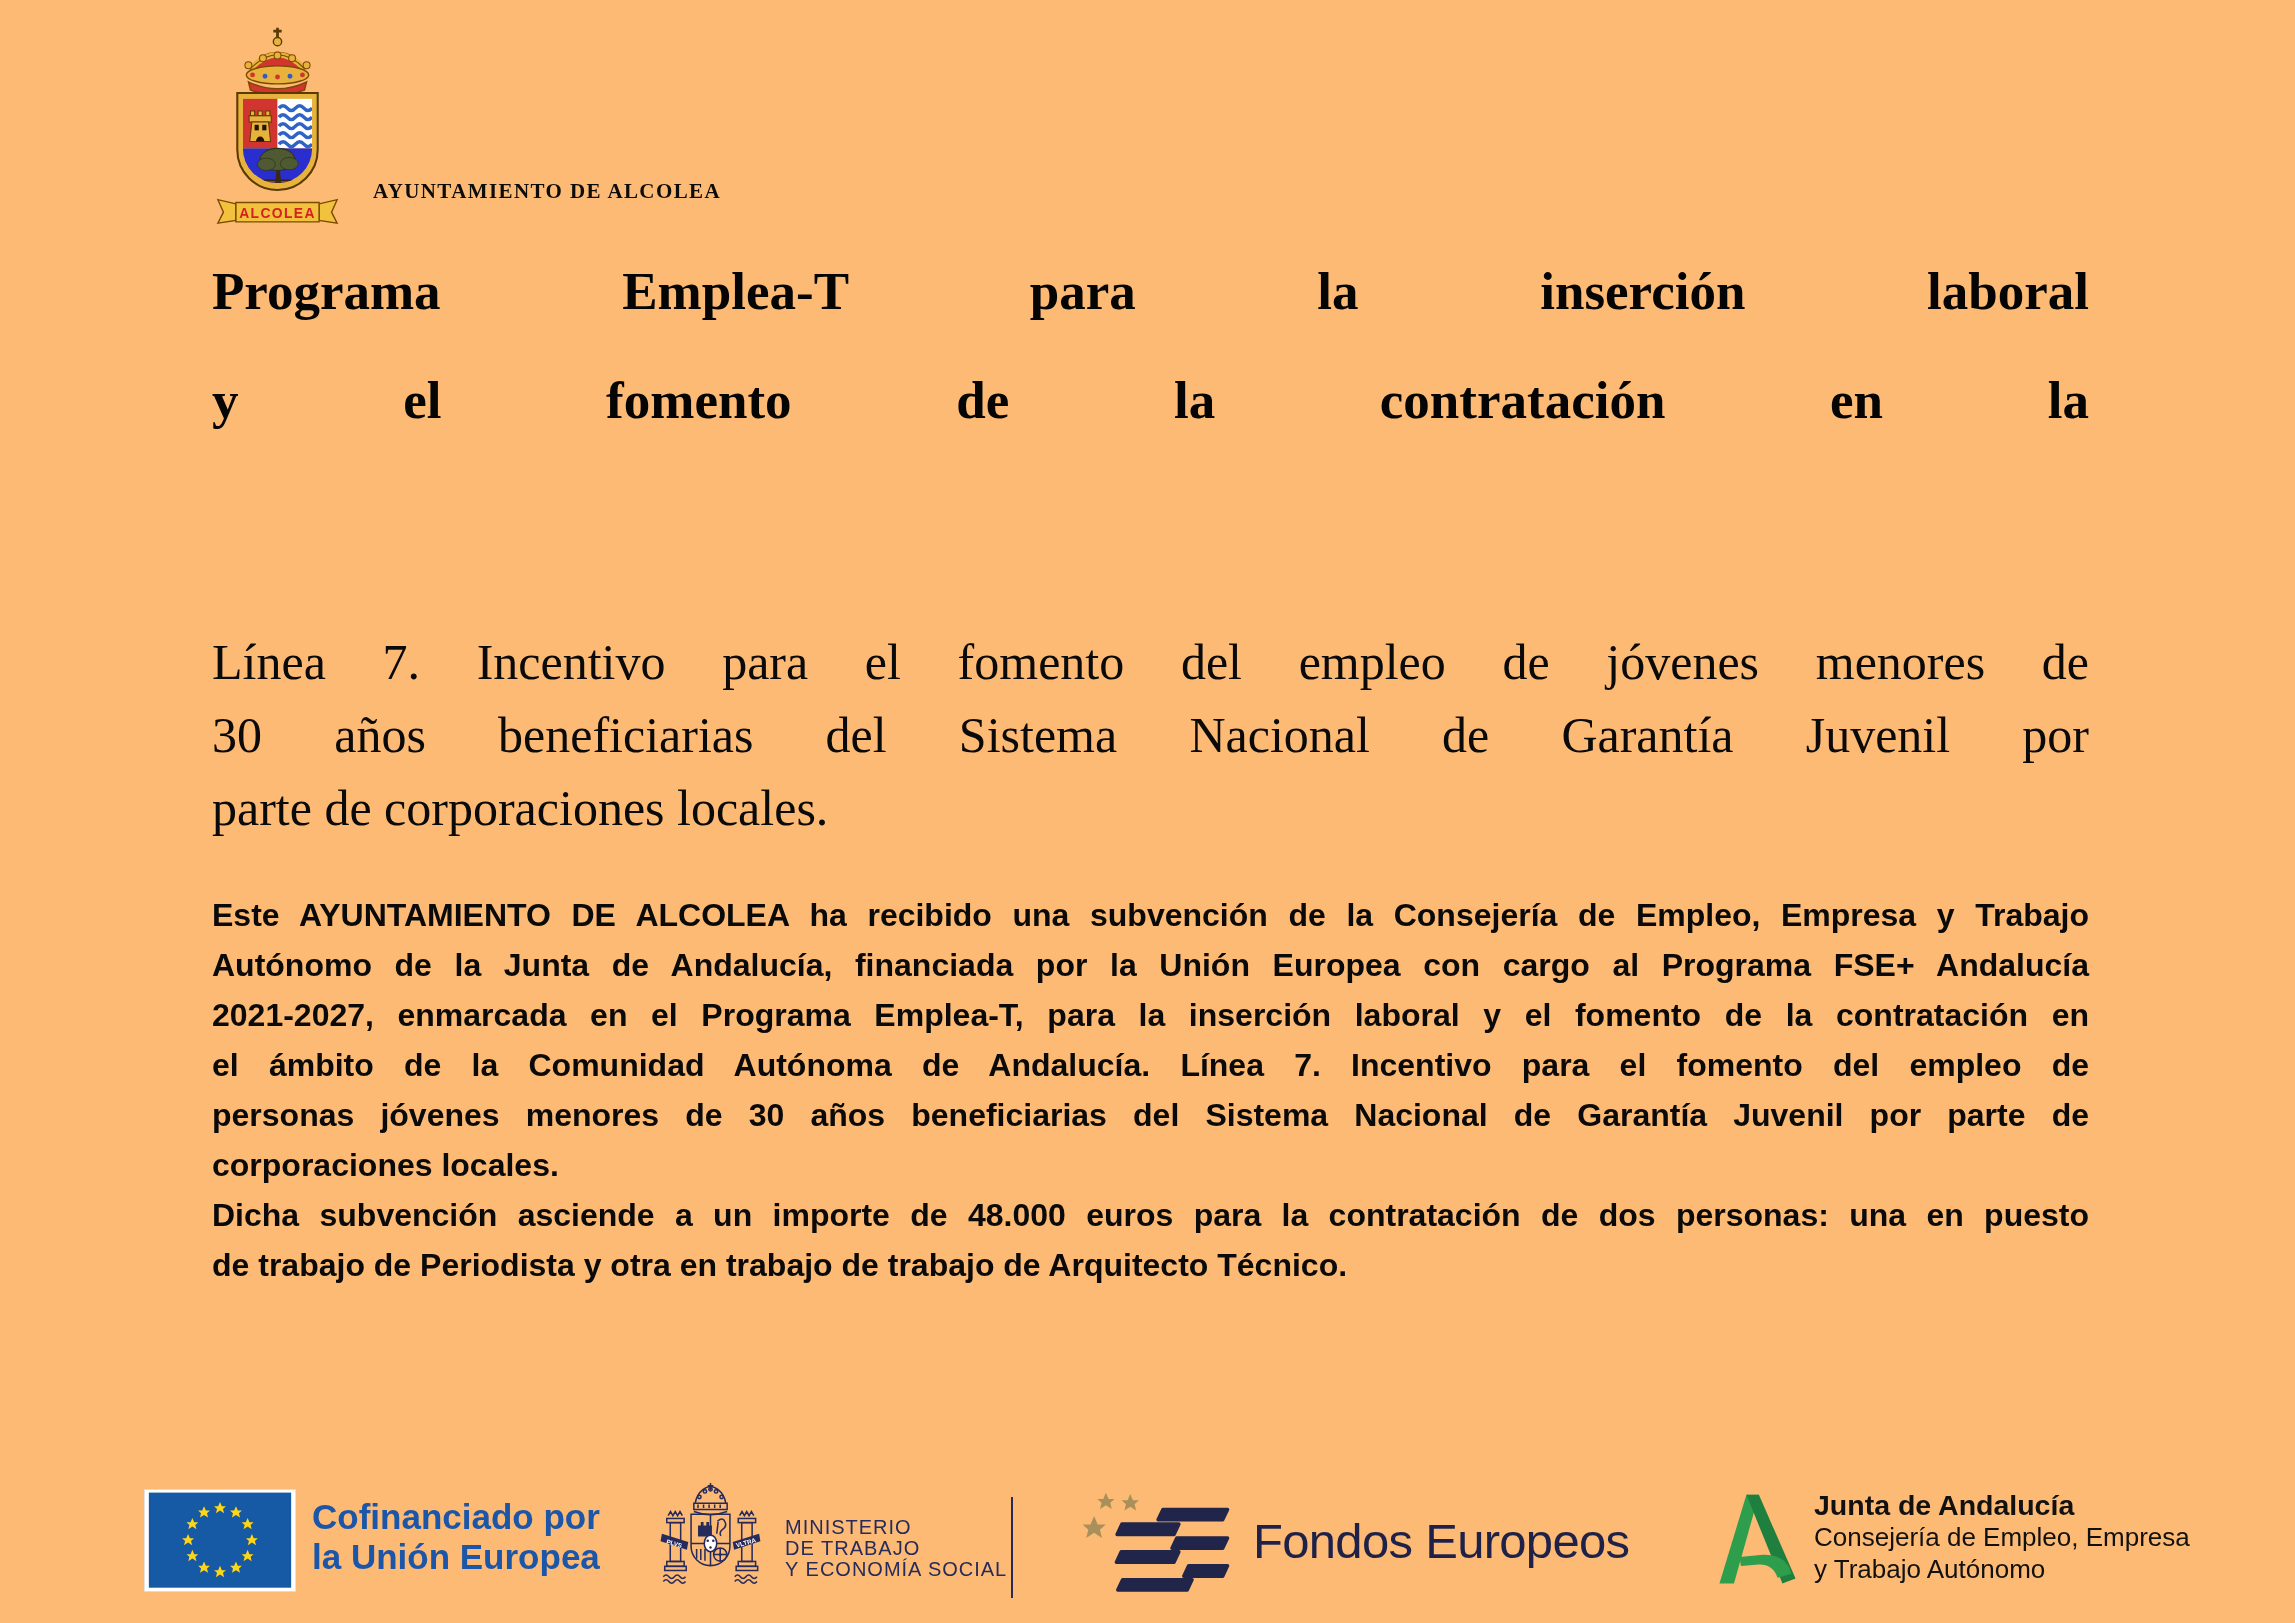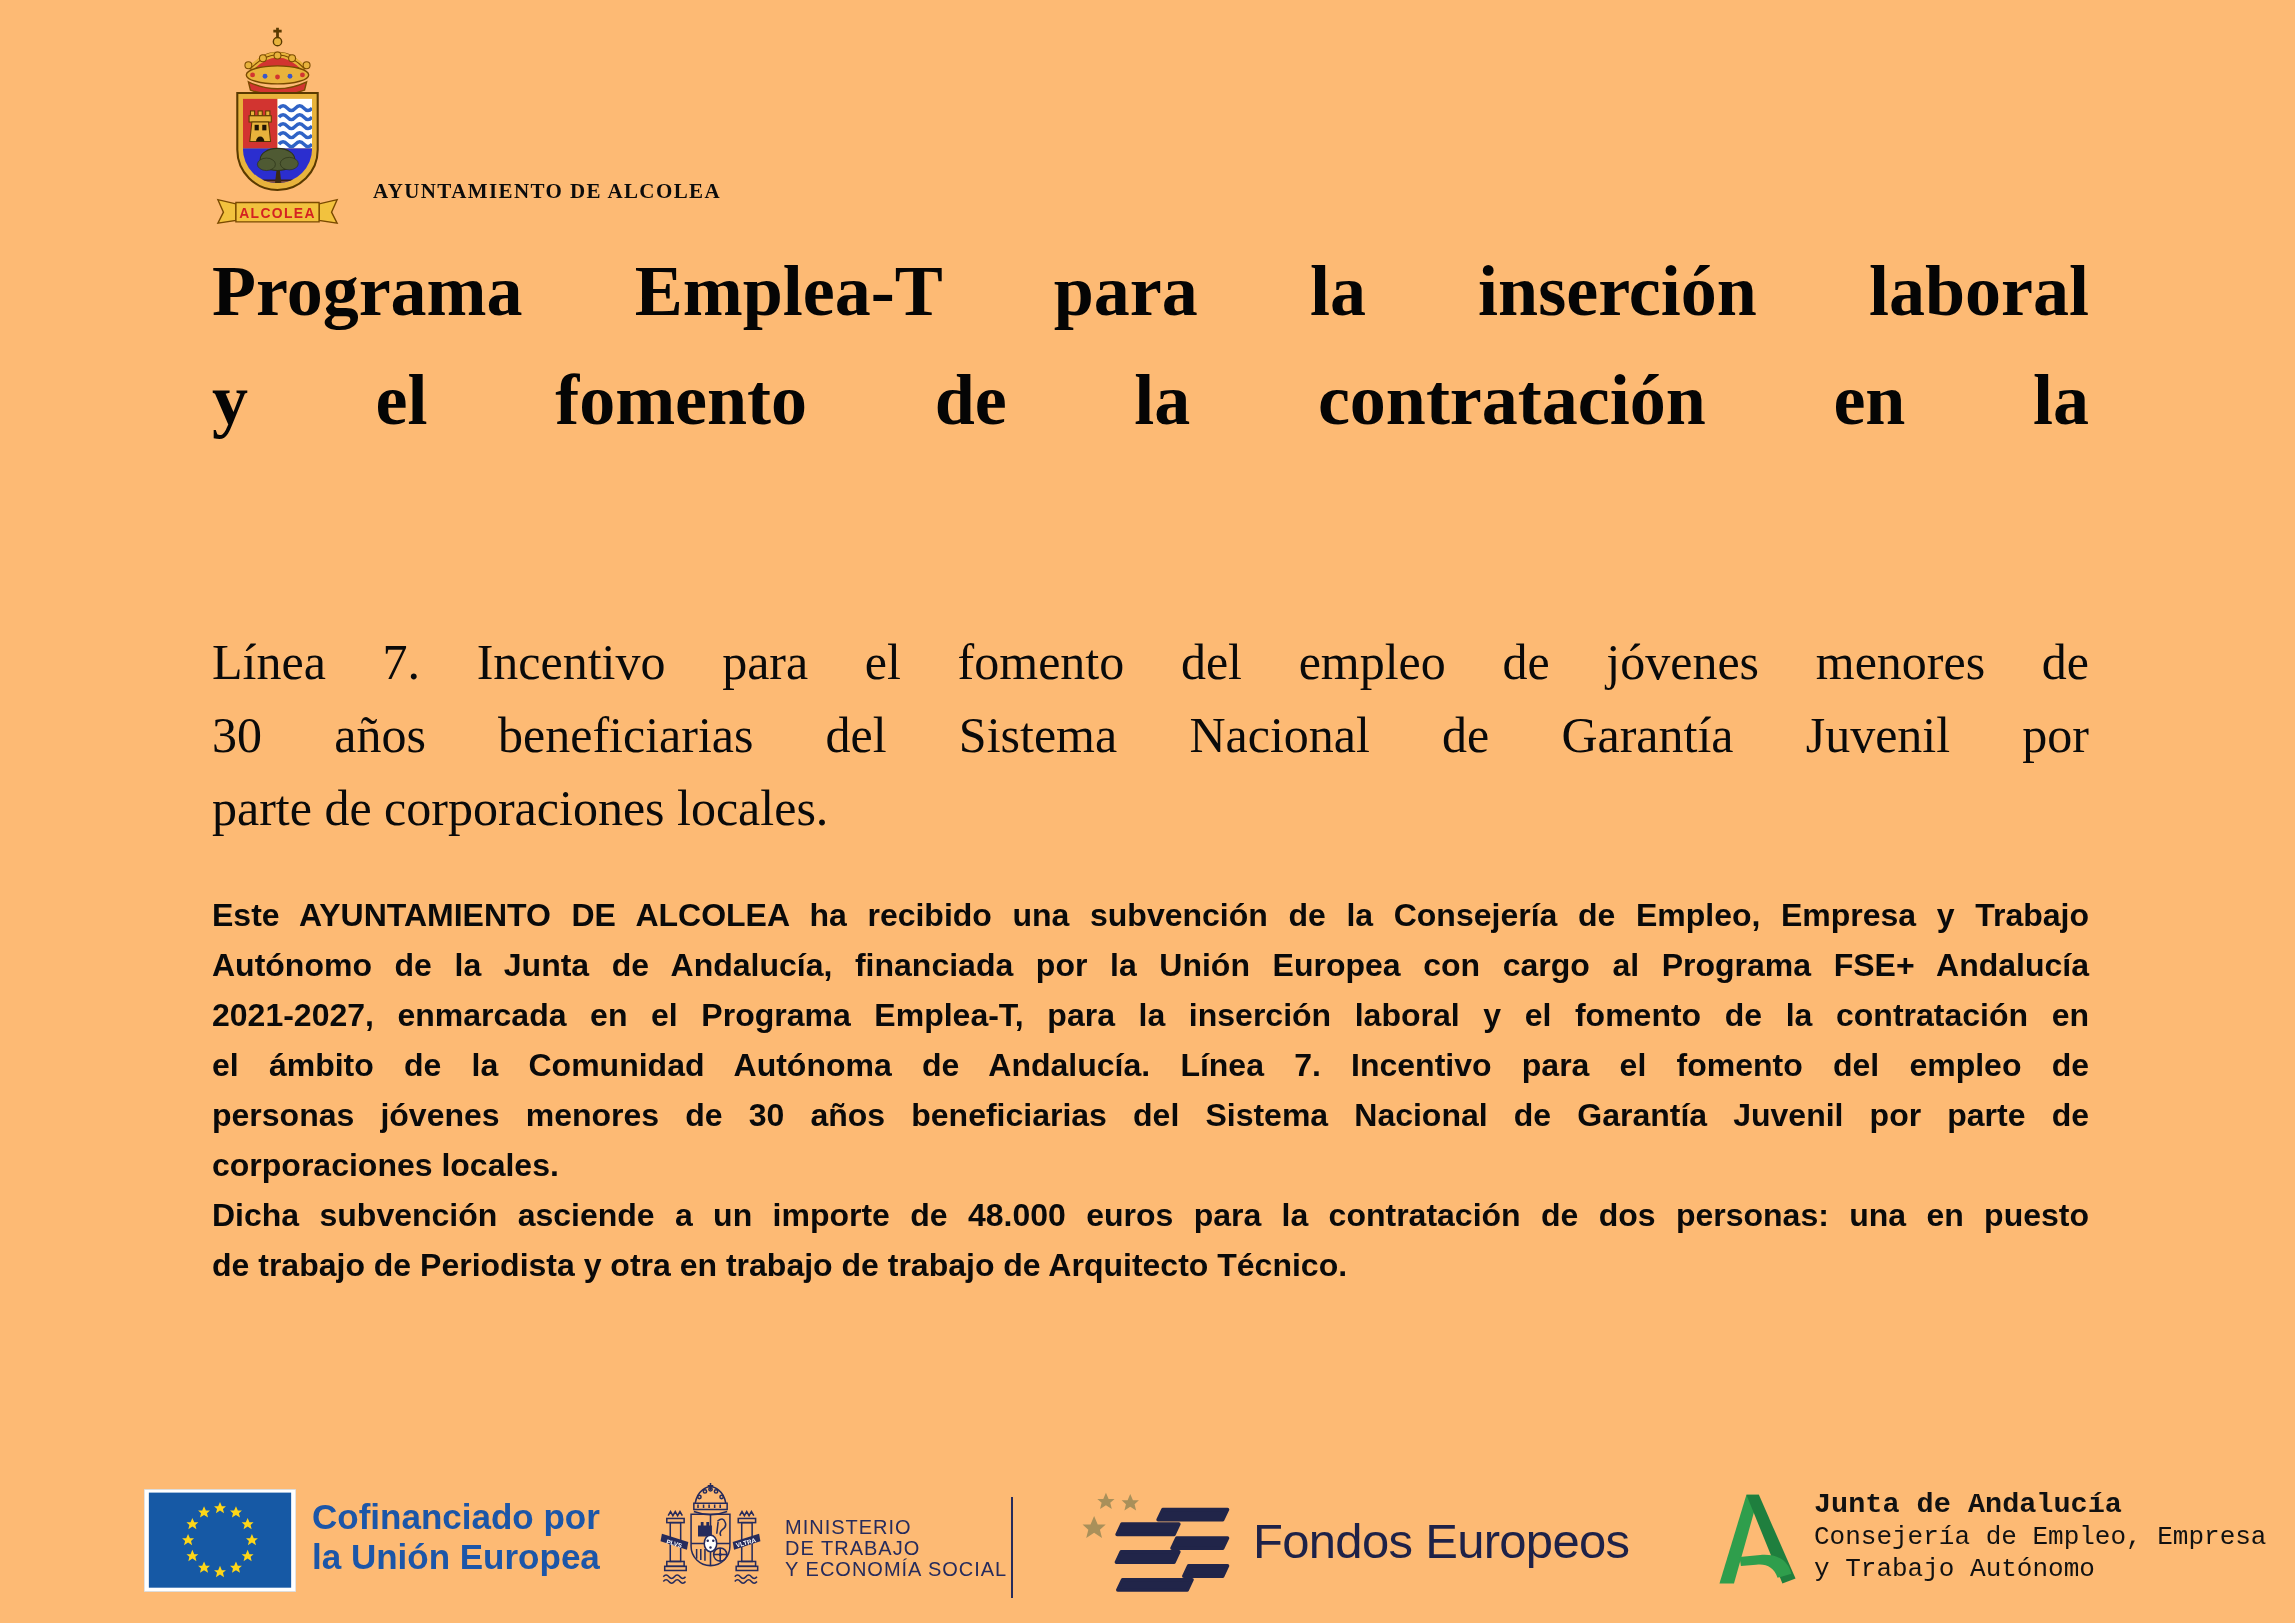--- a/index.html
+++ b/index.html
@@ -6,40 +6,40 @@
   .page{position:relative;width:2295px;height:1624px;background:#fdba74;overflow:hidden;
         font-family:"Liberation Serif",serif;color:#0a0a0a;}
   .abs{position:absolute;}
 
   
   .crest{left:208px;top:25px;width:139px;height:201px;}
   .municipality{left:373px;top:176px;font-size:21px;line-height:30.5px;font-weight:bold;
                 letter-spacing:1.4px;color:#0c0c0c;}
 
   
-  .title{left:212px;top:237px;width:1877px;font-weight:bold;font-size:72px;line-height:109px;color:#050505;}
+  .title{left:212px;top:237px;width:1877px;font-weight:bold;font-size:53px;line-height:109px;color:#050505;}
   .subtitle{left:212px;top:626px;width:1877px;font-size:50px;line-height:73px;color:#0a0a0a;}
   .bodytext{left:212px;top:890px;width:1877px;font-family:"Liberation Sans",sans-serif;
             font-weight:bold;font-size:32px;line-height:50px;color:#0a0a0a;}
   .just{text-align:justify;text-align-last:justify;}
   .ln{display:block;}
 
   
   .eu-flag{left:144px;top:1489px;width:152px;height:103px;}
   .eu-text{left:312px;top:1497px;font-family:"Liberation Sans",sans-serif;font-weight:bold;
            font-size:35px;line-height:40px;color:#1c56a8;text-align:right;}
   .min-crest{left:659px;top:1481px;width:103px;height:111px;}
   .min-text{left:785px;top:1517px;font-family:"Liberation Sans",sans-serif;
             font-size:20px;line-height:21px;letter-spacing:1px;color:#262b5c;}
   .divider{left:1011px;top:1497px;width:2.1px;height:101px;background:#262b5c;}
   .fondos-mark{left:1069px;top:1458px;width:167px;height:139px;}
   .fondos-text{left:1253px;top:1517px;font-family:"Liberation Sans",sans-serif;
                font-size:49px;line-height:49px;letter-spacing:-0.7px;color:#1e2248;}
   .junta-mark{left:1716px;top:1492px;width:83px;height:97px;}
-  .junta-text{left:1814px;top:1489px;font-family:Liberation Mono, monospace;color:#111;}
+  .junta-text{left:1814px;top:1489px;font-family:Liberation Sans, sans-serif;color:#111;}
   .junta-title{font-weight:bold;font-size:28.5px;line-height:32px;}
   .junta-line{font-size:26px;line-height:32px;}
 </style>
 </head>
 <body>
 
 <div class="page">
 
   <svg class="abs crest" viewBox="0 0 200 290">
 

